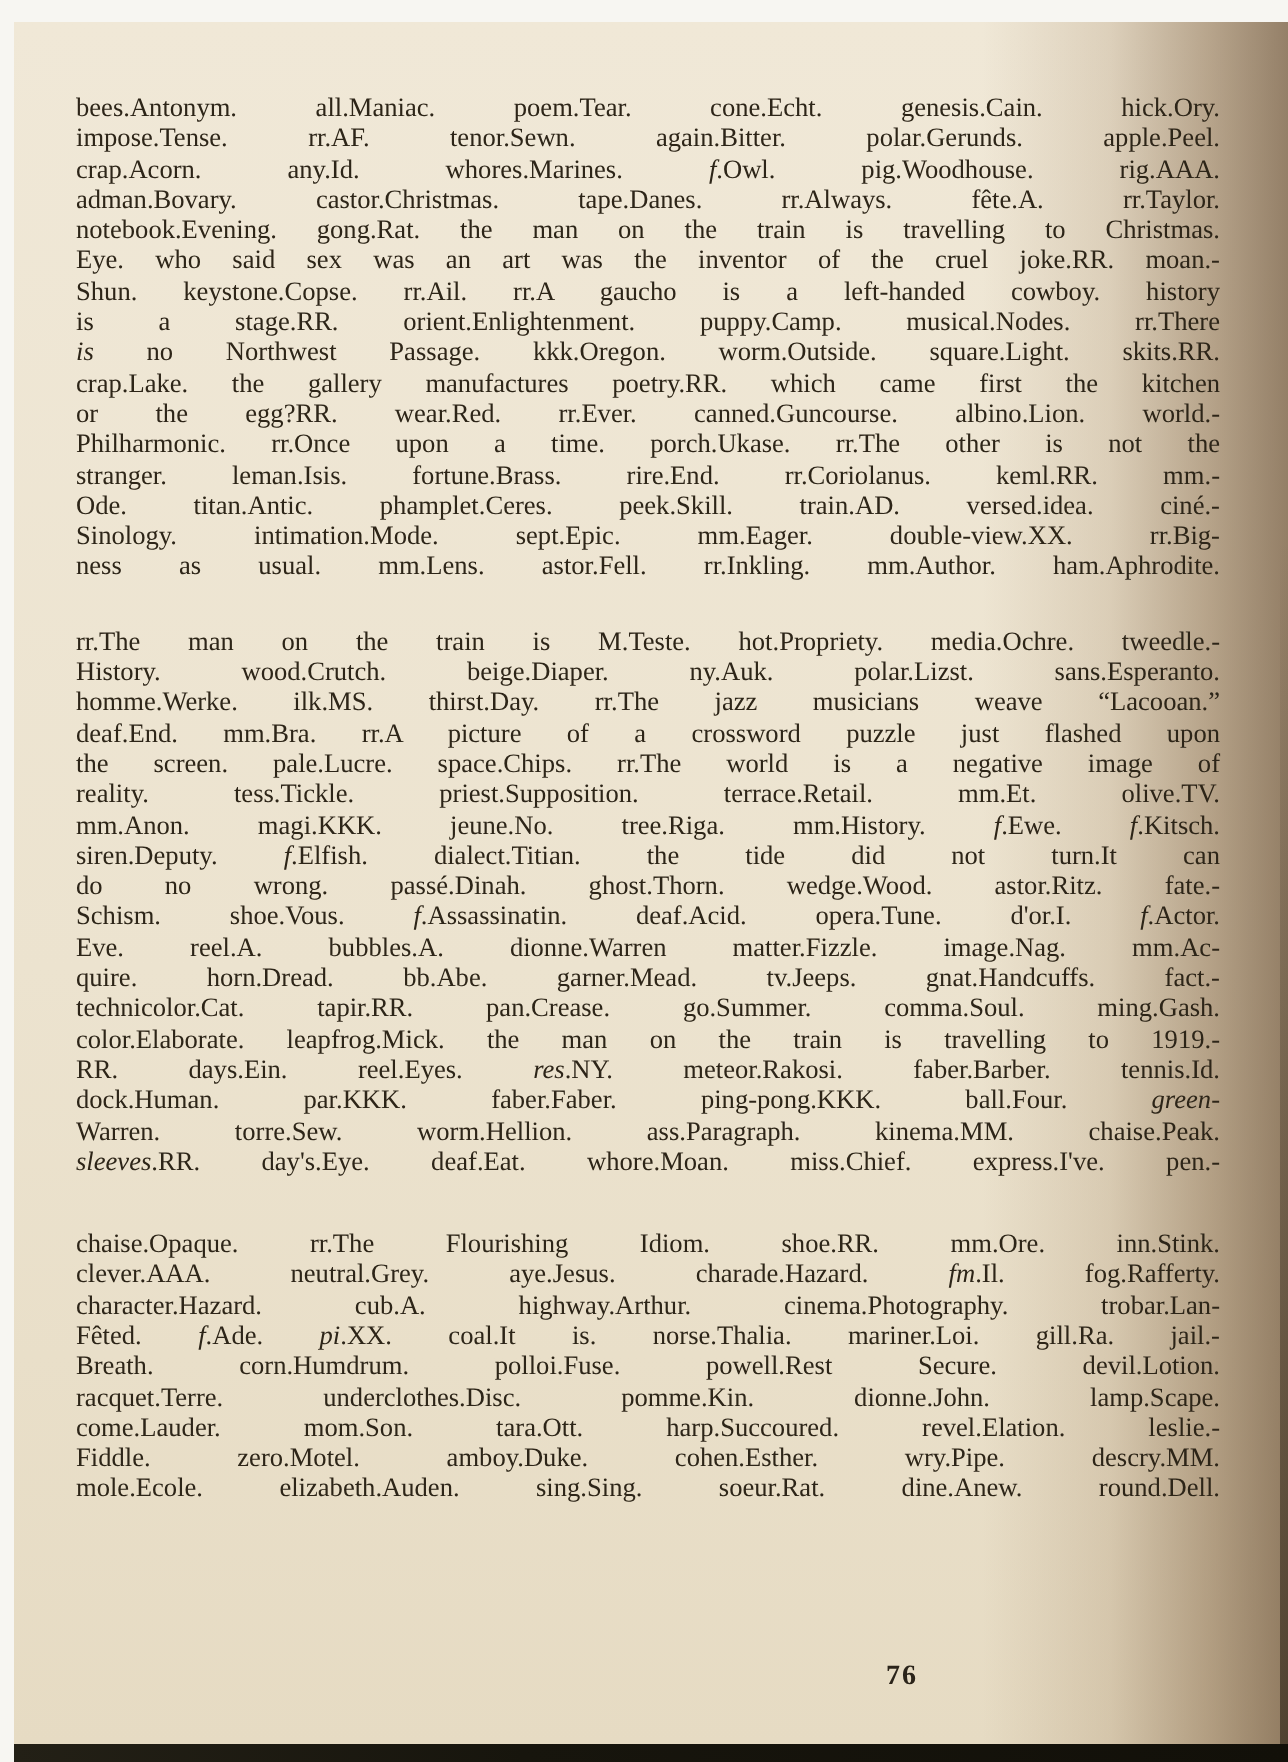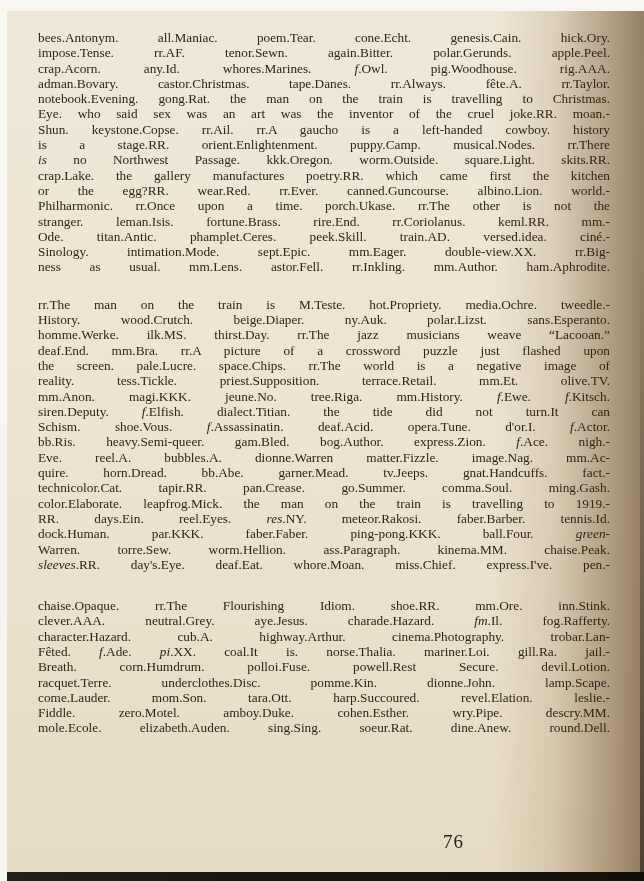--- a/index.html
+++ b/index.html
@@ -51,36 +51,36 @@
   }
   .text-block {
     position: absolute;
     left: 31px;
     top: 19px;
     width: 572px;
     color: #2d2518;
     font-size: 13.3px;
     line-height: 15.3px;
   }
-  .paragraph { margin: 0 0 22px 0; }
+  .paragraph { margin: 16px 0 22px 0; }
   .paragraph:last-child { margin-bottom: 0; }
   .paragraph.gap-large { margin-bottom: 26px; }
   .line {
     text-align: justify;
     text-align-last: justify;
     white-space: normal;
     word-spacing: 1px;
   }
   .line i { font-style: italic; }
   .page-number {
     position: absolute;
     left: 436px;
     top: 820px;
-    font-size: 19px;
-    font-weight: normal;
+    font-size: 14px;
+    font-weight: bold;
     letter-spacing: 1px;
     color: #2b241a;
   }
 </style>
 </head>
 <body>
 
 <div class="scan">
   <div class="page">
     <div class="text-block" id="text-block">
@@ -104,22 +104,22 @@
         </div>
         <div class="paragraph gap-large">
           <div class="line"><span>rr.The man on the train is M.Teste. hot.Propriety. media.Ochre. tweedle.-</span></div>
           <div class="line"><span>History. wood.Crutch. beige.Diaper. ny.Auk. polar.Lizst. sans.Esperanto.</span></div>
           <div class="line"><span>homme.Werke. ilk.MS. thirst.Day. rr.The jazz musicians weave “Lacooan.”</span></div>
           <div class="line"><span>deaf.End. mm.Bra. rr.A picture of a crossword puzzle just flashed upon</span></div>
           <div class="line"><span>the screen. pale.Lucre. space.Chips. rr.The world is a negative image of</span></div>
           <div class="line"><span>reality. tess.Tickle. priest.Supposition. terrace.Retail. mm.Et. olive.TV.</span></div>
           <div class="line"><span>mm.Anon. magi.KKK. jeune.No. tree.Riga. mm.History. </span><i>f</i><span>.Ewe. </span><i>f</i><span>.Kitsch.</span></div>
           <div class="line"><span>siren.Deputy. </span><i>f</i><span>.Elfish. dialect.Titian. the tide did not turn.It can</span></div>
+          <div class="line"><span>do no wrong. passé.Dinah. ghost.Thorn. wedge.Wood. astor.Ritz. fate.-</span></div>
           <div class="line"><span>Schism. shoe.Vous. </span><i>f</i><span>.Assassinatin. deaf.Acid. opera.Tune. d'or.I. </span><i>f</i><span>.Actor.</span></div>
-          <div class="line"><span>bb.Ris. heavy.Semi-queer. gam.Bled. bog.Author. express.Zion. </span><i>f</i><span>.Ace. nigh.-</span></div>
           <div class="line"><span>Eve. reel.A. bubbles.A. dionne.Warren matter.Fizzle. image.Nag. mm.Ac-</span></div>
           <div class="line"><span>quire. horn.Dread. bb.Abe. garner.Mead. tv.Jeeps. gnat.Handcuffs. fact.-</span></div>
           <div class="line"><span>technicolor.Cat. tapir.RR. pan.Crease. go.Summer. comma.Soul. ming.Gash.</span></div>
           <div class="line"><span>color.Elaborate. leapfrog.Mick. the man on the train is travelling to 1919.-</span></div>
           <div class="line"><span>RR. days.Ein. reel.Eyes. </span><i>res</i><span>.NY. meteor.Rakosi. faber.Barber. tennis.Id.</span></div>
           <div class="line"><span>dock.Human. par.KKK. faber.Faber. ping-pong.KKK. ball.Four. </span><i>green-</i></div>
           <div class="line"><span>Warren. torre.Sew. worm.Hellion. ass.Paragraph. kinema.MM. chaise.Peak.</span></div>
           <div class="line"><i>sleeves</i><span>.RR. day's.Eye. deaf.Eat. whore.Moan. miss.Chief. express.I've. pen.-</span></div>
         </div>
         <div class="paragraph">

